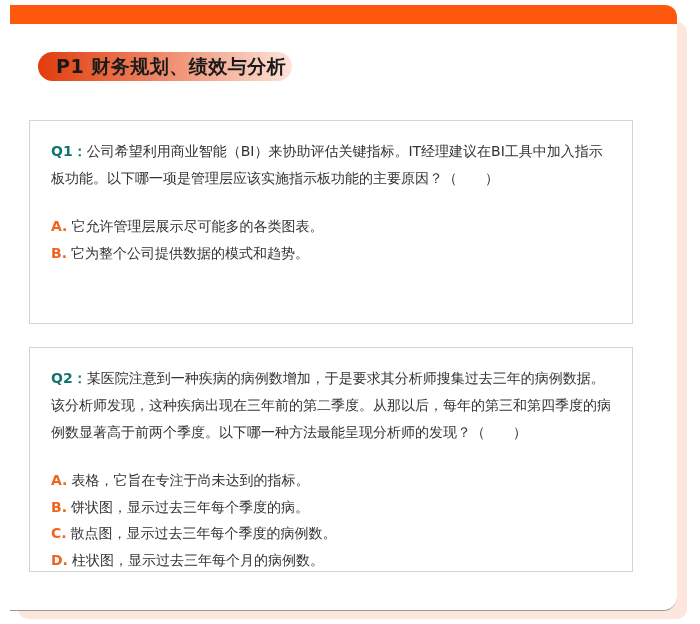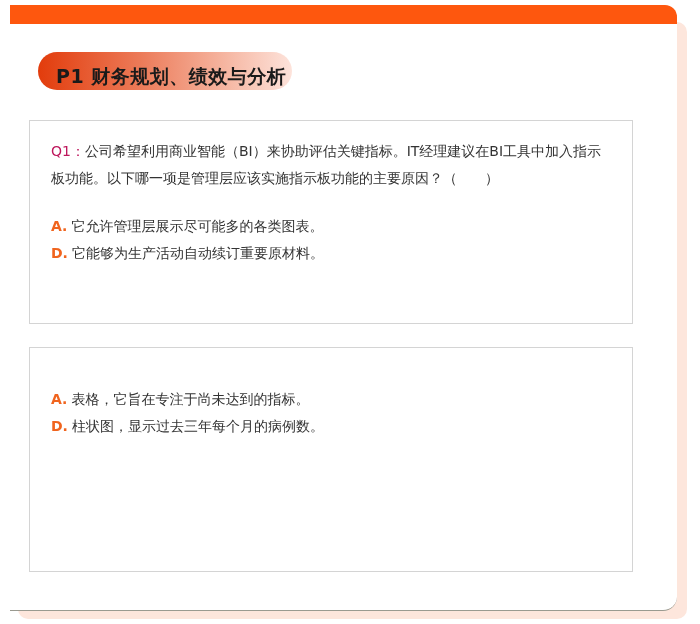--- a/index.html
+++ b/index.html
@@ -5,52 +5,55 @@
   html, body { margin:0; padding:0; background:#ffffff; }
   body { width:700px; height:624px; position:relative; overflow:hidden;
          font-family:"DejaVu Sans", "Liberation Sans", sans-serif; color:#333; }
   .shadow { position:absolute; left:18px; top:22px; width:669px; height:597px;
             background:#fde6dc; border-radius:0 10px 10px 10px; }
   .topbar { position:absolute; left:10px; top:5px; width:667px; height:19px;
             background:#fe570e; border-radius:0 12px 0 0; }
   .card { position:absolute; left:10px; top:24px; width:667px; height:586px;
           background:#ffffff; border-radius:0 0 14px 0;
           border-bottom:1px solid #9a9a90; }
-  .pill { position:absolute; left:38px; top:52px; width:254px; height:38px;
+  .pill { position:absolute; left:38px; top:52px; width:254px; height:29px;
           border-radius:23px;
           background:linear-gradient(90deg,#e23c0c 0%, #ec7a58 40%, #f6b8a4 75%, #fde3db 100%);
-          display:flex; align-items:flex-end; padding-left:18px; box-sizing:border-box; }
+          display:flex; align-items:center; padding-left:18px; box-sizing:border-box; }
   .pill span { font-size:19px; font-weight:bold; color:#1a1a1a; letter-spacing:0.5px; }
   .qbox { position:absolute; left:29px; width:604px; border:1px solid #d4d4d4;
           background:#fff; box-sizing:border-box; padding:17px 18px 0 21px; }
   .q1 { top:120px; height:204px; }
   .q2 { top:347px; height:225px; }
   .stem { font-size:14px; line-height:27px; color:#333; margin:0; }
-  .qlabel { color:#be185d; font-weight:normal; }
+  .qlabel { color:#0f766e; font-weight:bold; }
   .opts { margin-top:21px; }
   .opt { font-size:14px; line-height:26.5px; color:#333; }
   .opt .letter { color:#f0641e; font-weight:bold; margin-right:4px; }
 </style>
 </head>
 <body>
 
 <div class="shadow"></div>
 <div class="topbar"></div>
 <div class="card"></div>
 
 <div class="pill">
   <span>P1 财务规划、绩效与分析</span>
 </div>
 
 <div class="qbox q1">
   <p class="stem"><span class="qlabel">Q1：</span><span>公司希望利用商业智能（BI）来协助评估关键指标。IT经理建议在BI工具中加入指示板功能。以下哪一项是管理层应该实施指示板功能的主要原因？（　　）</span></p>
   <div class="opts">
     <div class="opt"><span class="letter">A.</span><span>它允许管理层展示尽可能多的各类图表。</span></div>
-    <div class="opt"><span class="letter">D.</span><span>它能够为生产活动自动续订重要原材料。</span></div>
+    <div class="opt"><span class="letter">B.</span><span>它为整个公司提供数据的模式和趋势。</span></div>
   </div>
 </div>
 
 <div class="qbox q2">
+  <p class="stem"><span class="qlabel">Q2：</span><span>某医院注意到一种疾病的病例数增加，于是要求其分析师搜集过去三年的病例数据。该分析师发现，这种疾病出现在三年前的第二季度。从那以后，每年的第三和第四季度的病例数显著高于前两个季度。以下哪一种方法最能呈现分析师的发现？（　　）</span></p>
   <div class="opts">
     <div class="opt"><span class="letter">A.</span><span>表格，它旨在专注于尚未达到的指标。</span></div>
+    <div class="opt"><span class="letter">B.</span><span>饼状图，显示过去三年每个季度的病。</span></div>
+    <div class="opt"><span class="letter">C.</span><span>散点图，显示过去三年每个季度的病例数。</span></div>
     <div class="opt"><span class="letter">D.</span><span>柱状图，显示过去三年每个月的病例数。</span></div>
   </div>
 </div>
 
 </body></html>

